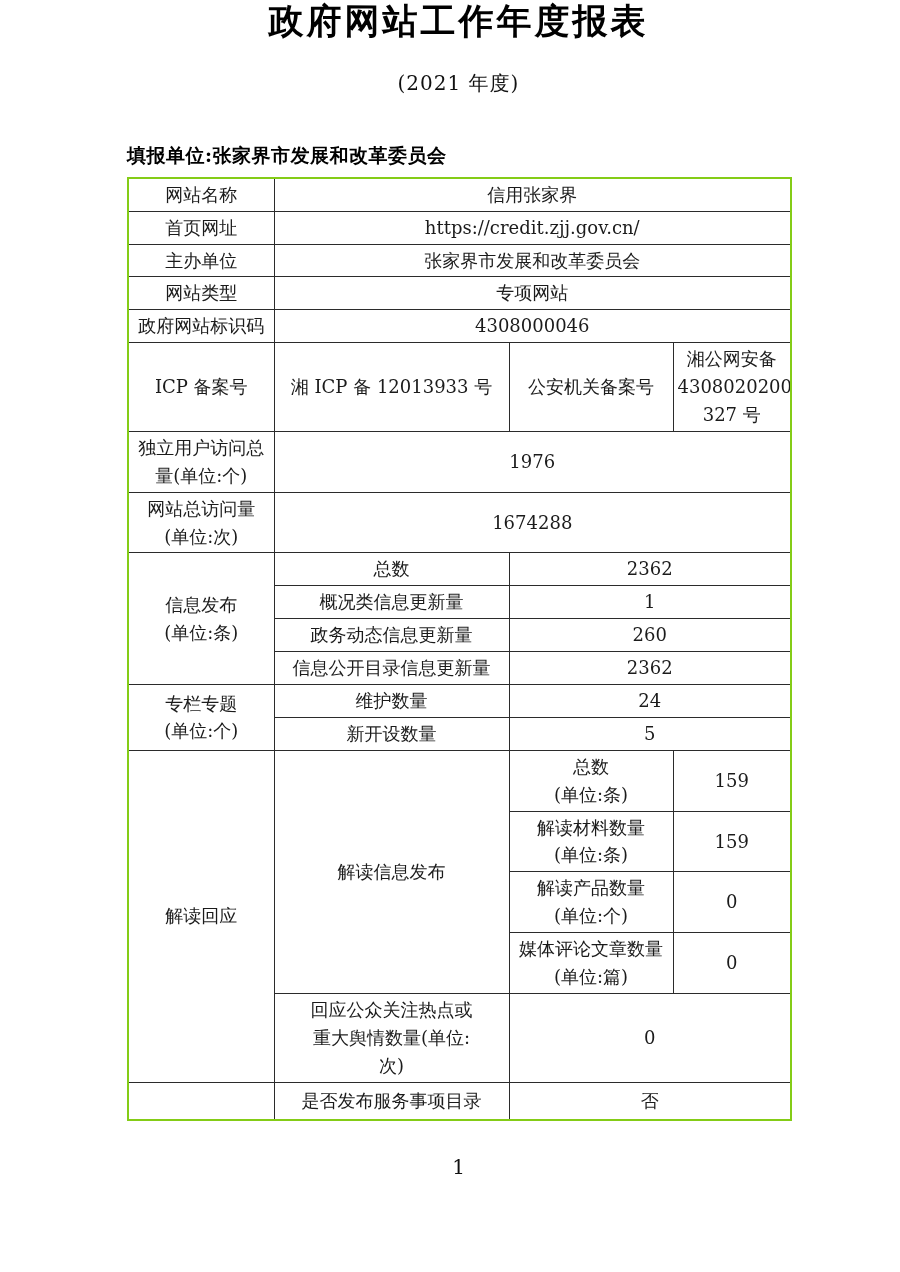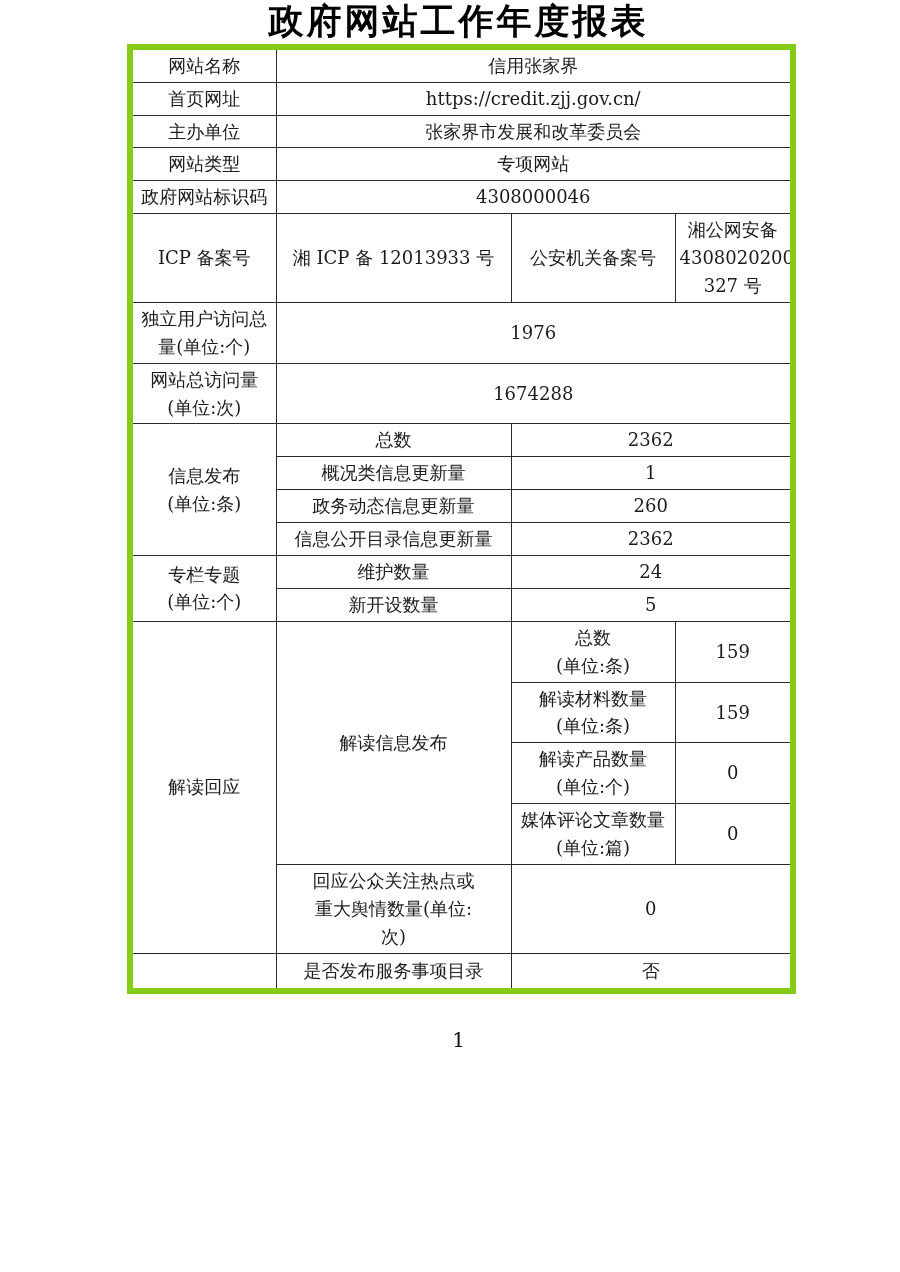--- a/index.html
+++ b/index.html
@@ -39,21 +39,21 @@
     margin-bottom: 8px;
     font-size: 19px;
     font-weight: 700;
     color: #000000;
     letter-spacing: 0.5px;
   }
   table.report {
     border-collapse: collapse;
     table-layout: fixed;
     width: 663px;
-    border: 6px solid #84cc16;
+    border: 2px solid #84cc16;
   }
   table.report td {
     border: 1px solid #2b2b2b;
     text-align: center;
     vertical-align: middle;
     font-size: 18px;
     line-height: 1.55;
     padding: 2px 4px;
     white-space: pre-line;
     overflow: hidden;
@@ -79,21 +79,23 @@
     color: #111111;
   }
 </style>
 </head>
 <body>
 
 <div class="content">
 
   <div class="title">政府网站工作年度报表</div>
 
-
+  <div class="subtitle">(2021 年度)</div>
+
+  <div class="unit-line"><span>填报单位:</span><span>张家界市发展和改革委员会</span></div>
 
   <table class="report">
     <colgroup>
       <col class="cA">
         <col class="cB">
         <col class="cC">
         <col class="cD">
     </colgroup>
     <tbody>
       <tr class="r31">

